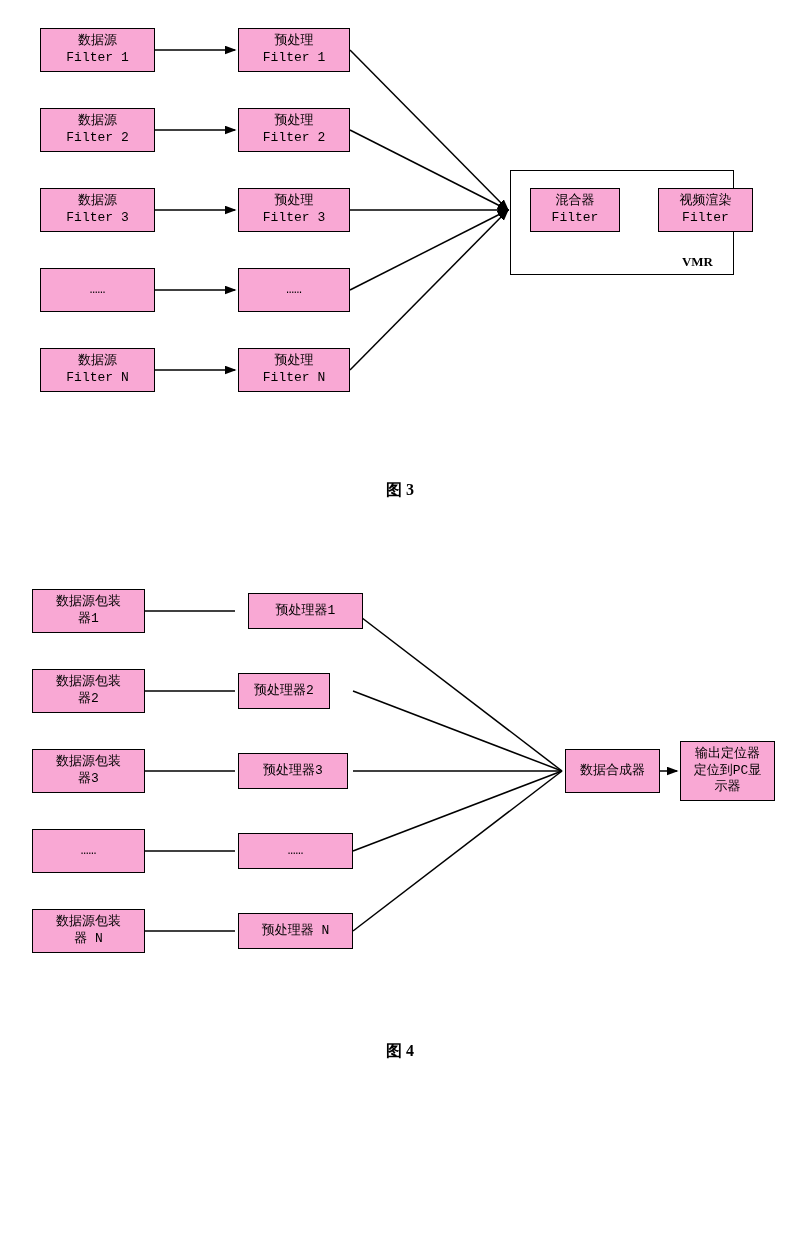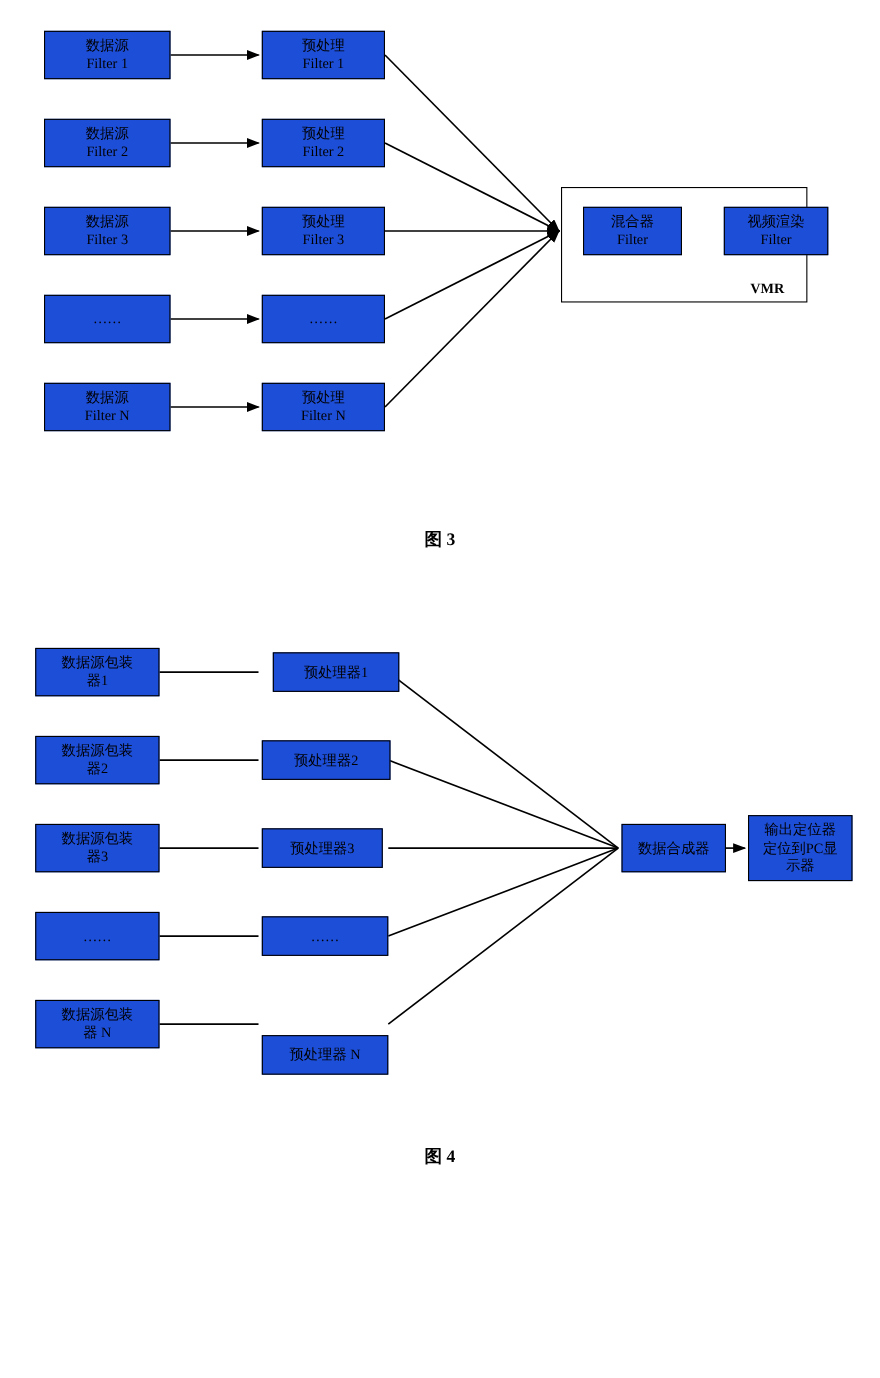--- a/index.html
+++ b/index.html
@@ -11,28 +11,29 @@
     padding: 20px;
   }
   .diagram {
     position: relative;
     width: 760px;
     margin-bottom: 40px;
   }
   .box {
     position: absolute;
     border: 1.5px solid #000;
-    background: #1d4ed8;
+    background: #f9a8d4;
     text-align: center;
     display: flex;
     flex-direction: column;
     justify-content: center;
     align-items: center;
     line-height: 1.3;
     font-size: 13px;
+    font-family: Liberation Mono, monospace;
   }
   .vmr-container {
     position: absolute;
     border: 1.5px solid #000;
     background: #fff;
   }
   .vmr-label {
     position: absolute;
     bottom: 4px;
     right: 20px;
@@ -172,30 +173,30 @@
     <span>……</span>
   </div>
   <div class="box" style="left:12px; top:328px; width:113px; height:44px;">
     <span>数据源包装</span>
     <span>器 N</span>
   </div>
 
   <div class="box" style="left:228px; top:12px; width:115px; height:36px;">
     <span>预处理器1</span>
   </div>
-  <div class="box" style="left:218px; top:92px; width:117px; height:36px;">
+  <div class="box" style="left:218px; top:92px; width:92px; height:36px;">
     <span>预处理器2</span>
   </div>
   <div class="box" style="left:218px; top:172px; width:110px; height:36px;">
     <span>预处理器3</span>
   </div>
   <div class="box" style="left:218px; top:252px; width:115px; height:36px;">
     <span>……</span>
   </div>
-  <div class="box" style="left:218px; top:332px; width:115px; height:36px;margin-top:28px;">
+  <div class="box" style="left:218px; top:332px; width:115px; height:36px;">
     <span>预处理器 N</span>
   </div>
 
   <div class="box" style="left:660px; top:160px; width:95px; height:60px;">
     <span>输出定位器</span>
     <span>定位到PC显</span>
     <span>示器</span>
   </div>
 
   <div class="box" style="left:545px; top:168px; width:95px; height:44px;">

